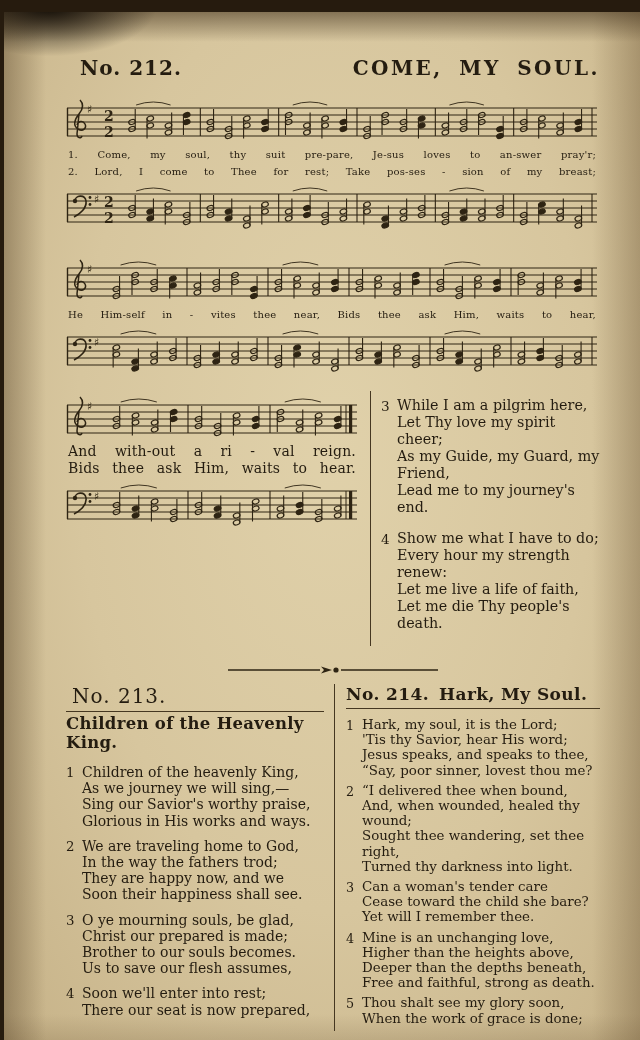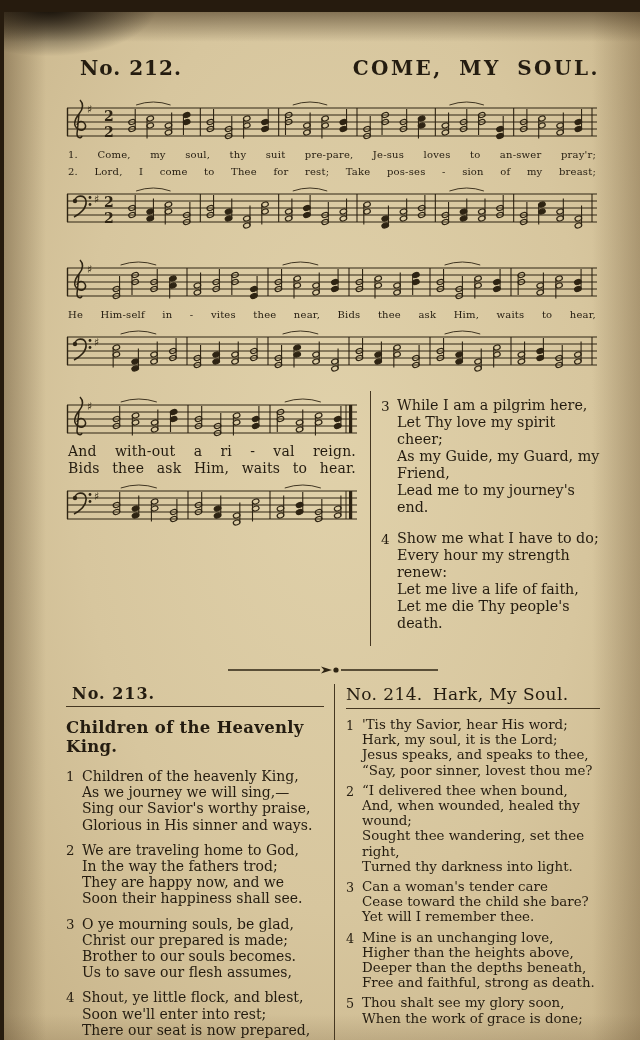--- a/index.html
+++ b/index.html
@@ -32,25 +32,25 @@
   .verse{display:flex}
   .vnum{width:16px;flex:none;padding-top:1px;font-size:.95em}
   .vbody{flex:1;display:block}
   .vline{display:block}
   
   .divider{margin-top:18px;display:flex;justify-content:center;height:12px}
   
   .two-cols{margin-top:8px;display:flex;align-items:stretch}
   .colL{width:268px;padding-right:10px}
   .colR{flex:1;border-left:1.5px solid #453721;padding-left:11px}
-  .colnum{font-size:16px;font-weight:bold;letter-spacing:1px;padding:0 0 3px 6px;border-bottom:1.5px solid #453721}
-  .coltitle{margin-top:11px;font-size:16.5px;font-weight:bold;letter-spacing:.3px}
+  .colnum{font-size:20px;font-weight:normal;letter-spacing:1px;padding:0 0 3px 6px;border-bottom:1.5px solid #453721}
+  .coltitle{margin-top:2px;font-size:16.5px;font-weight:bold;letter-spacing:.3px}
   .colL .col-verses{margin-top:12px}
   .colL .verse{margin-bottom:9px;font-size:14px;line-height:16.2px}
-  .colhead{font-size:17px;font-weight:normal;letter-spacing:.4px;padding-bottom:4px;border-bottom:1.5px solid #453721;white-space:nowrap}
+  .colhead{font-size:17px;font-weight:bold;letter-spacing:.4px;padding-bottom:4px;border-bottom:1.5px solid #453721;white-space:nowrap}
   .colhead .sp{display:inline-block;width:10px}
   .colR .col-verses{margin-top:8px}
   .colR .verse{margin-bottom:5px;font-size:13.4px;line-height:15.2px}
 </style>
 </head>
 <body>
 
 <div class="page">
   <div class="content">
 
@@ -623,21 +623,21 @@
       <div class="colL">
         <div class="colnum">No. 213.</div>
         <div class="coltitle">Children of the Heavenly King.</div>
         <div class="col-verses">
             <div class="verse">
               <span class="vnum">1</span>
               <span class="vbody">
                 <span class="vline">Children of the heavenly King,</span>
                 <span class="vline">As we journey we will sing,—</span>
                 <span class="vline">Sing our Savior's worthy praise,</span>
-                <span class="vline">Glorious in His sinner and ways.</span>
+                <span class="vline">Glorious in His works and ways.</span>
               </span>
             </div>
             <div class="verse">
               <span class="vnum">2</span>
               <span class="vbody">
                 <span class="vline">We are traveling home to God,</span>
                 <span class="vline">In the way the fathers trod;</span>
                 <span class="vline">They are happy now, and we</span>
                 <span class="vline">Soon their happiness shall see.</span>
               </span>
@@ -647,37 +647,36 @@
               <span class="vbody">
                 <span class="vline">O ye mourning souls, be glad,</span>
                 <span class="vline">Christ our prepared is made;</span>
                 <span class="vline">Brother to our souls becomes.</span>
                 <span class="vline">Us to save our flesh assumes,</span>
               </span>
             </div>
             <div class="verse">
               <span class="vnum">4</span>
               <span class="vbody">
-                <span class="vline">Shout, ye little flock, and blest,</span>
                 <span class="vline">Soon we'll enter into rest;</span>
                 <span class="vline">There our seat is now prepared,</span>
               </span>
             </div>
           </div>
       </div>
       <div class="colR">
         <div class="colhead">
           <span>No. 214.</span><span class="sp"></span><span>Hark, My Soul.</span>
         </div>
         <div class="col-verses">
             <div class="verse">
               <span class="vnum">1</span>
               <span class="vbody">
+                <span class="vline">Hark, my soul, it is the Lord;</span>
                 <span class="vline">'Tis thy Savior, hear His word;</span>
-                <span class="vline">Hark, my soul, it is the Lord;</span>
                 <span class="vline">Jesus speaks, and speaks to thee,</span>
                 <span class="vline">“Say, poor sinner, lovest thou me?</span>
               </span>
             </div>
             <div class="verse">
               <span class="vnum">2</span>
               <span class="vbody">
                 <span class="vline">“I delivered thee when bound,</span>
                 <span class="vline">And, when wounded, healed thy wound;</span>
                 <span class="vline">Sought thee wandering, set thee right,</span>

